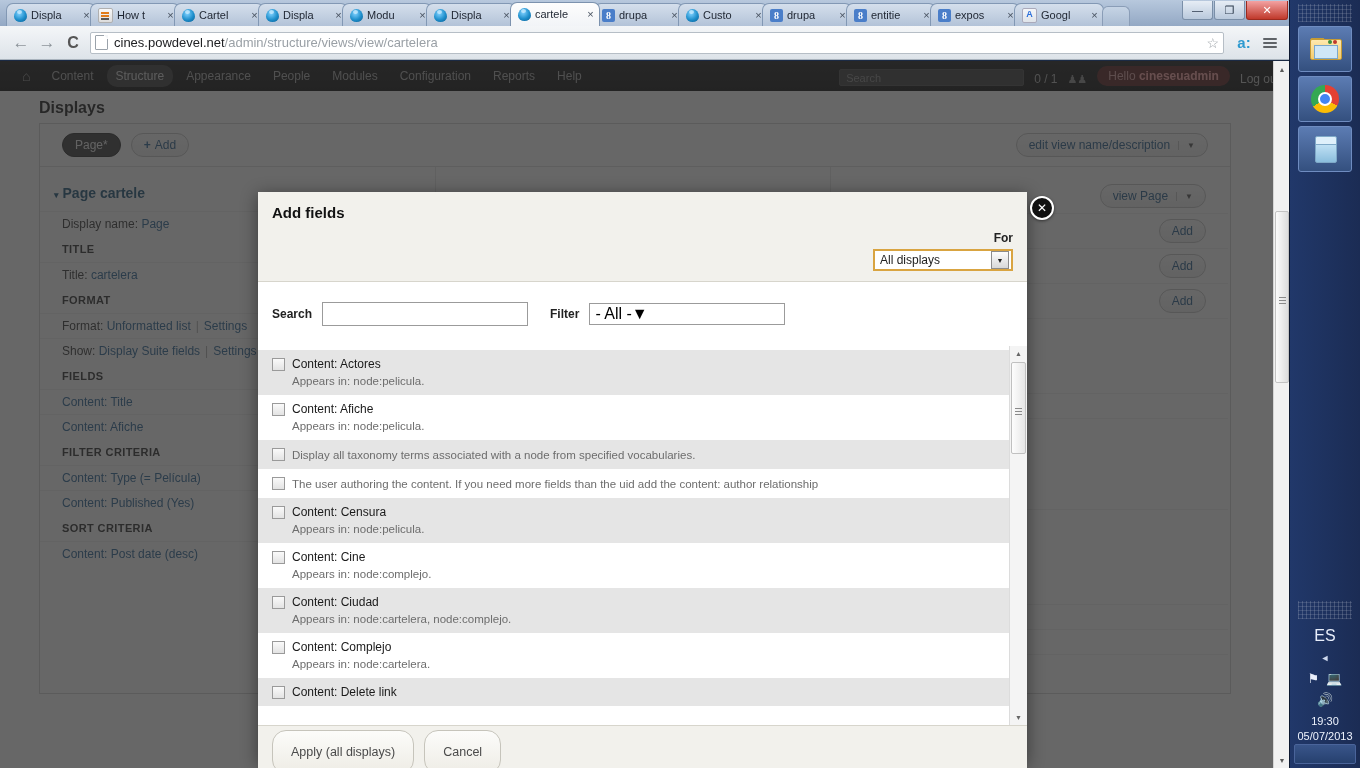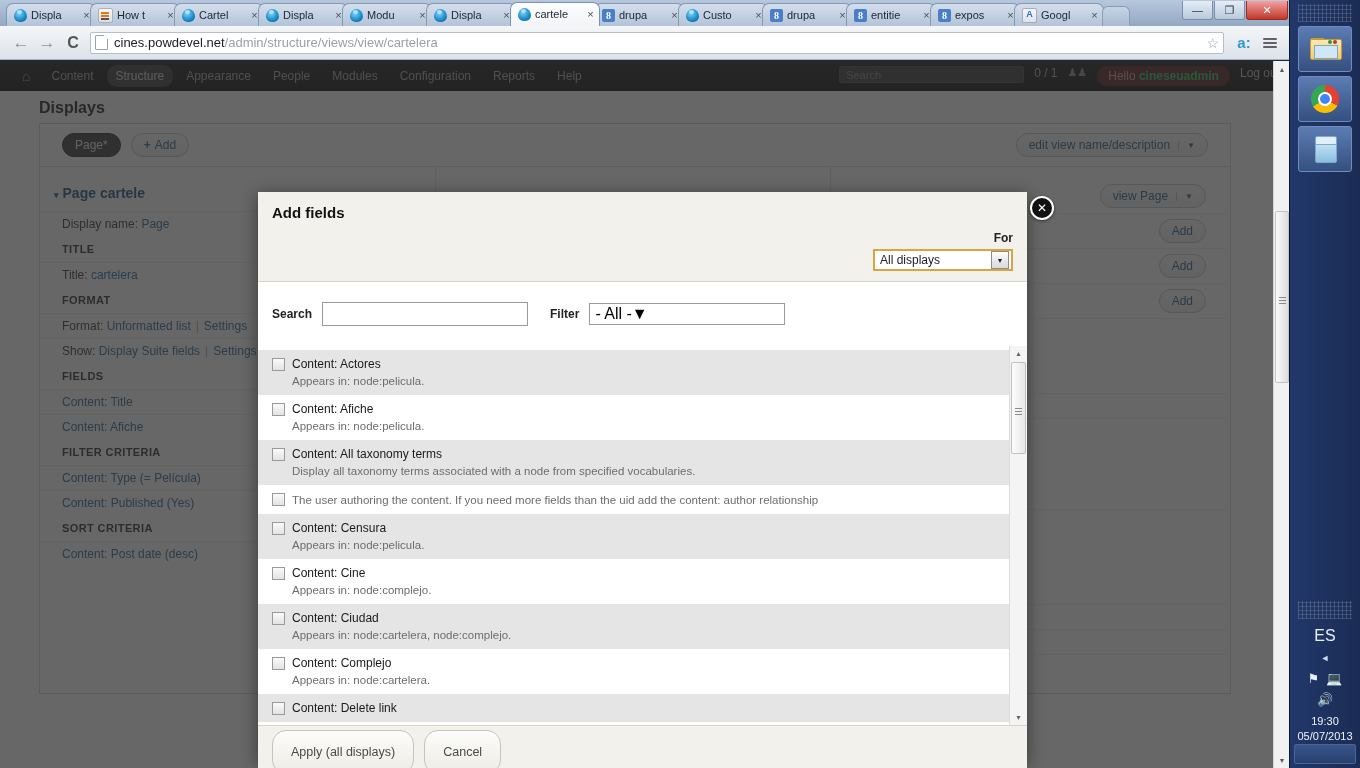--- a/index.html
+++ b/index.html
@@ -113,31 +113,31 @@
   
   .dtoolbar{
     position:absolute;left:0;top:0;width:1290px;height:30px;
     background:linear-gradient(#1a1a1a,#0d0d0d);
     display:flex;align-items:center;padding:0 10px;box-sizing:border-box;
   }
   .dhome{color:#9b9b9b;font-size:14px;margin:0 12px 0 12px;}
   .dmenu{display:flex;align-items:center;gap:4px;}
   .dmenu a{color:#a9a9a9;font-size:12px;text-decoration:none;padding:4px 9px;border-radius:10px;}
   .dmenu a.active{background:#3b3b3b;color:#d8d8d8;}
-  .dright{margin-left:auto;display:flex;align-items:flex-start;gap:10px;}
+  .dright{margin-left:auto;display:flex;align-items:flex-end;gap:10px;}
   .dsearch{
     width:185px;height:17px;background:#3a3a3a;border:1px solid #4a4a4a;border-radius:2px;
     color:#8a8a8a;font-size:11px;padding:0 6px;line-height:17px;box-sizing:border-box;
   }
   .dcount{color:#b0b0b0;font-size:12px;}
   .dusers{color:#8d8d8d;font-size:11px;}
   .dhello{
     background:#5c1f1f;color:#d9a0a0;font-size:12px;padding:3px 11px;border-radius:10px;
   }
-  .dhello b{color:#22c55e;}
+  .dhello b{color:#fca5a5;}
   .dlogout{color:#bdbdbd;font-size:12px;}
 
   
   .pagebody{position:absolute;left:0;top:30px;width:1290px;height:677px;background:#fff;}
   .page-title{position:absolute;left:39px;top:8px;font-size:16px;font-weight:bold;color:#1a1a1a;}
   .vpanel{position:absolute;left:39px;top:32px;width:1190px;border:1px solid #d2d2d2;background:#fff;}
   .vtabsrow{height:43px;border-bottom:1px solid #dedede;display:flex;align-items:center;padding:0 22px;box-sizing:border-box;gap:10px;}
   .btn-pill{
     display:inline-flex;align-items:center;justify-content:center;
     border:1px solid #c4c4c4;border-radius:13px;background:linear-gradient(#fdfdfd,#eeeeee);
@@ -517,21 +517,20 @@
             <div class="opt">
               <span class="cb"></span>
               <div>
                 <div class="optlabel">Content: Afiche</div>
                 <div class="optdesc">Appears in: node:pelicula.</div>
               </div>
             </div>
             <div class="opt alt">
               <span class="cb"></span>
               <div>
-                <div class="optlabel">Content: All taxonomy terms</div>
                 <div class="optdesc">Display all taxonomy terms associated with a node from specified vocabularies.</div>
               </div>
             </div>
             <div class="opt">
               <span class="cb"></span>
               <div>
                 <div class="optdesc">The user authoring the content. If you need more fields than the uid add the content: author relationship</div>
               </div>
             </div>
             <div class="opt alt">

